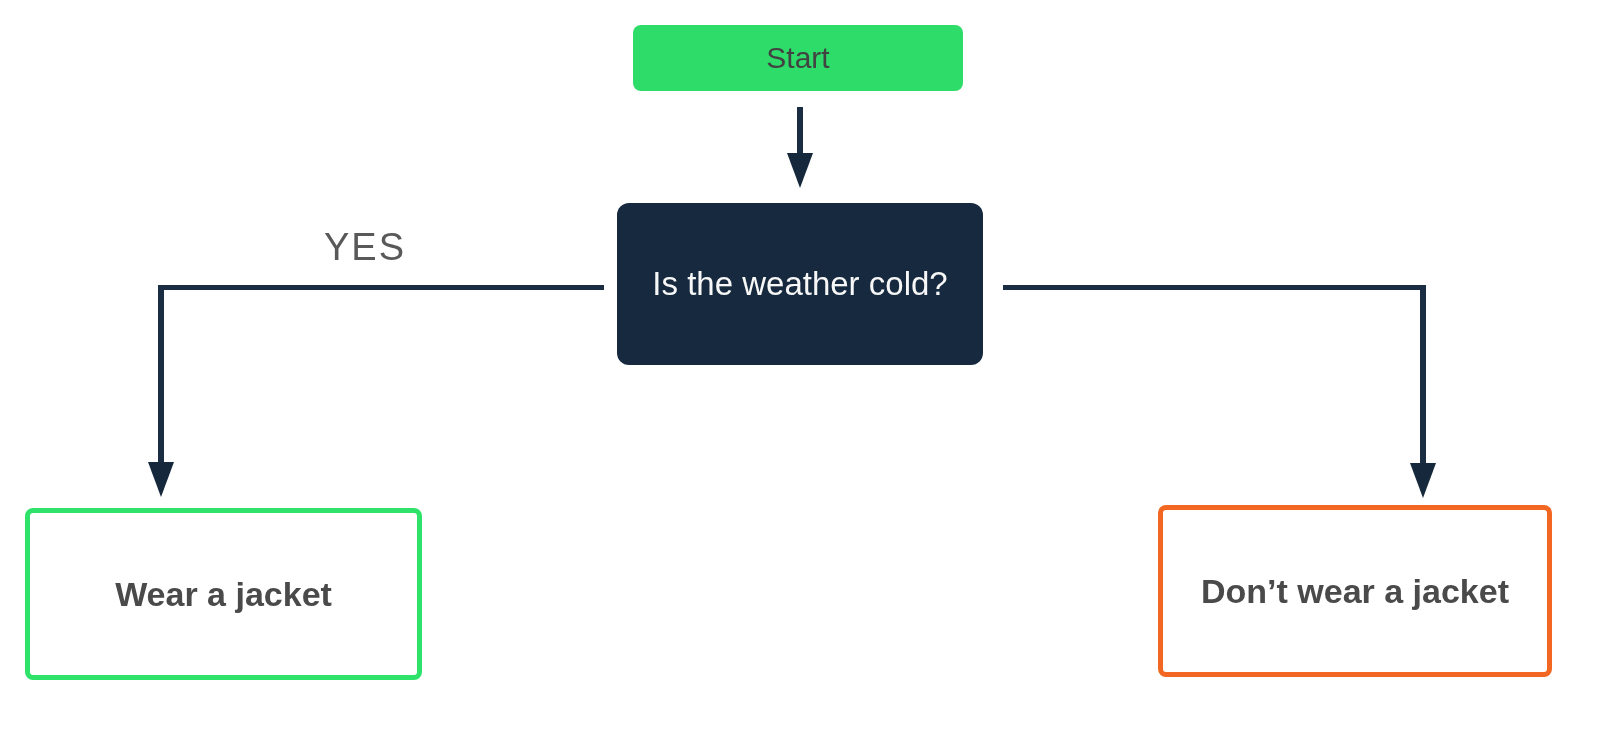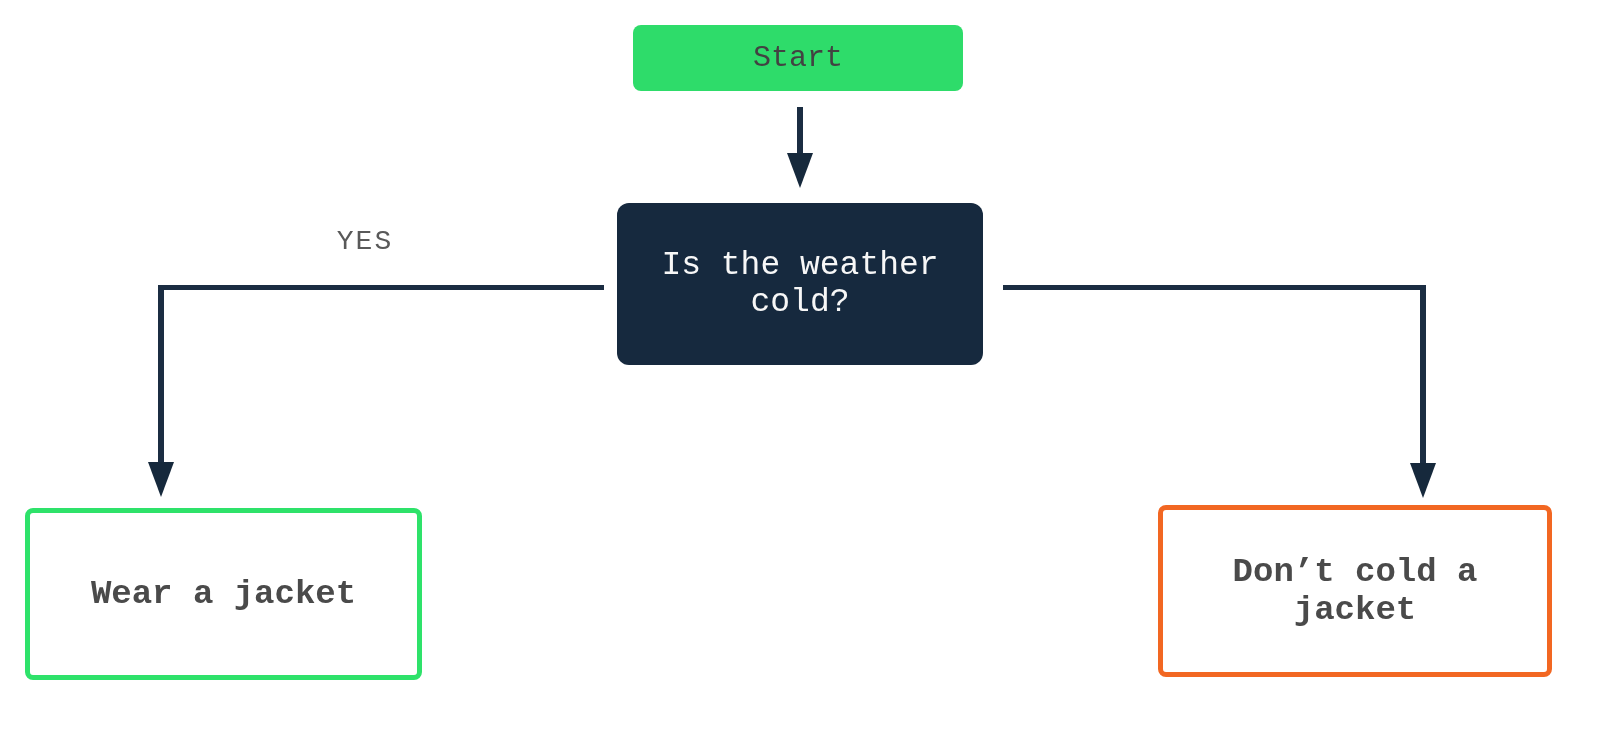--- a/index.html
+++ b/index.html
@@ -5,21 +5,21 @@
   html, body {
     margin: 0;
     padding: 0;
     background: #ffffff;
   }
   .canvas {
     position: relative;
     width: 1600px;
     height: 745px;
     background: #ffffff;
-    font-family: Liberation Mono, monospace;
+    font-family: Liberation Sans, sans-serif;
     overflow: hidden;
   }
   .node {
     position: absolute;
     display: flex;
     align-items: center;
     justify-content: center;
     box-sizing: border-box;
     text-align: center;
   }
@@ -56,21 +56,21 @@
   .node-outcome-no {
     left: 1158px; top: 505px;
     width: 394px; height: 172px;
     border: 5px solid #f26722;
   }
   .edge-label {
     position: absolute;
     width: 200px;
     text-align: center;
     color: #595959;
-    font-size: 28px;
+    font-size: 38px;
     letter-spacing: 2px;
   }
   .edge-label-yes { left: 265px; top: 226px; }
   .edge-label-no  { left: 1072px; top: 226px; }
   .line {
     position: absolute;
     background: #1b2d42;
   }
   .arrowhead-down {
     position: absolute;
@@ -114,16 +114,16 @@
 
   <div class="line hline-no"></div>
   <div class="line vline-no"></div>
   <div class="arrowhead-down head-no"></div>
 
   <div class="node node-outcome node-outcome-yes">
     <span>Wear a jacket</span>
   </div>
 
   <div class="node node-outcome node-outcome-no">
-    <span>Don’t cold a jacket</span>
+    <span>Don’t wear a jacket</span>
   </div>
 
 </div>
 
 </body></html>

